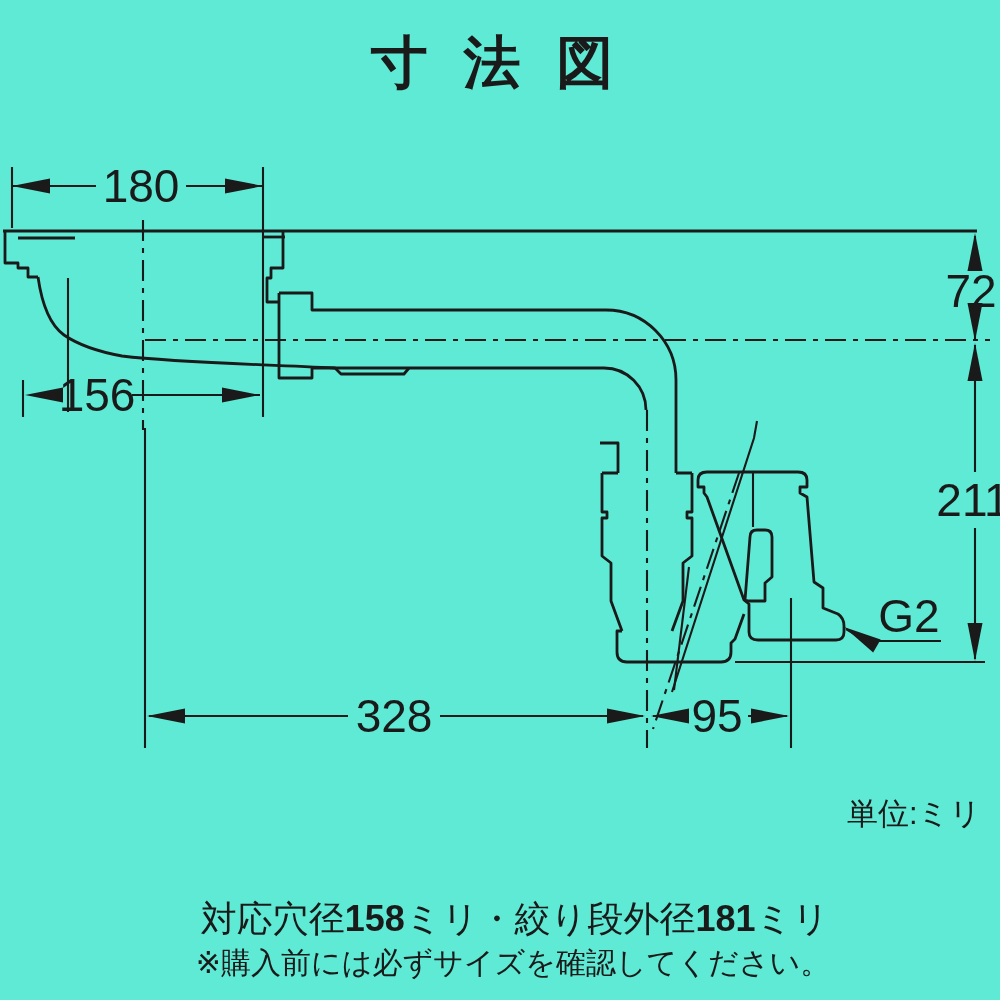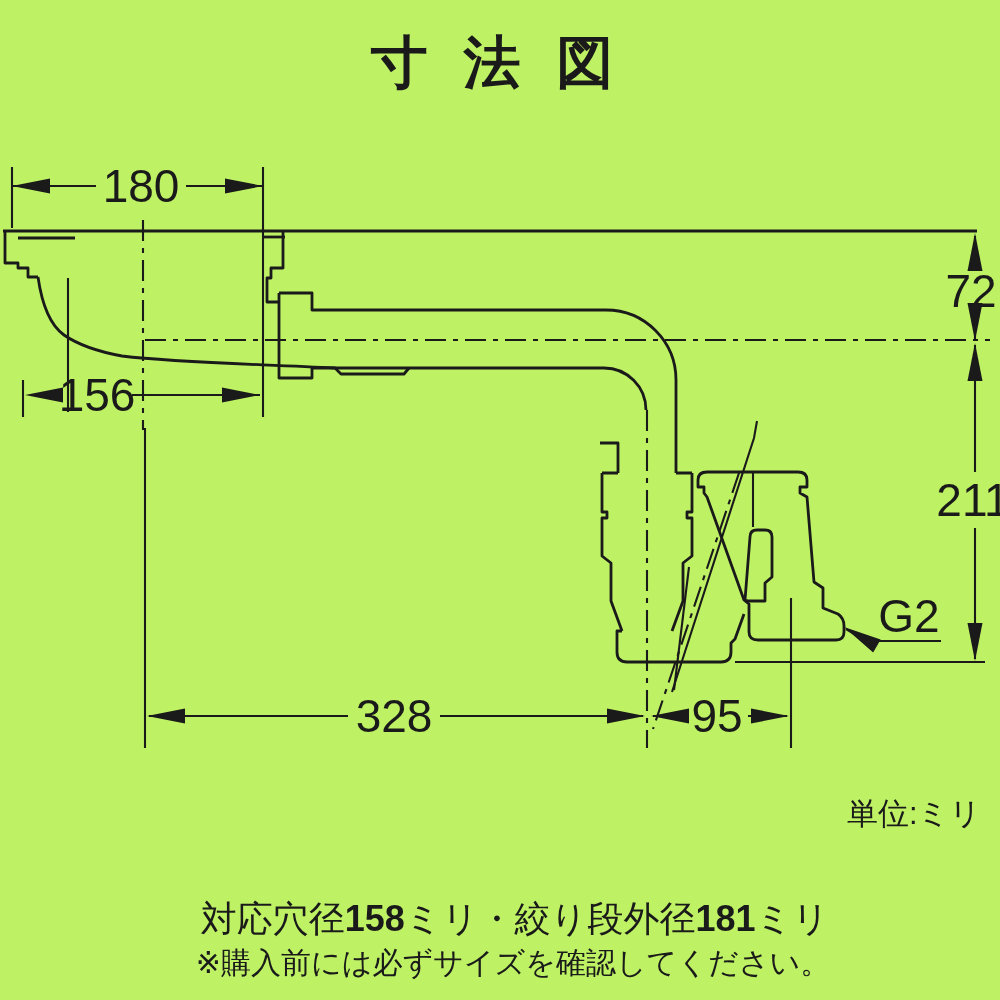--- a/index.html
+++ b/index.html
@@ -1,16 +1,16 @@
 <!DOCTYPE html>
 <html><head>
 <meta charset="utf-8">
 <style>
   html,body{margin:0;padding:0;background:#ffffff;}
-  .page{position:relative;width:1000px;height:1000px;background:#bef264;overflow:hidden;}
+  .page{position:relative;width:1000px;height:1000px;background:#5eead4;overflow:hidden;}
   svg text{font-family:"Liberation Sans","DejaVu Sans",sans-serif;fill:#1a1a1a;}
   .ln{fill:none;stroke:#1a1a1a;stroke-width:2.8;stroke-linejoin:round;}
   .thin{fill:none;stroke:#1a1a1a;stroke-width:2.1;}
   .chain{fill:none;stroke:#1a1a1a;stroke-width:2.1;stroke-dasharray:21 7 5 7;}
   .arr{fill:#1a1a1a;stroke:none;}
   .dim{font-size:46px;}
   .mid{text-anchor:middle;}
   .title-text{font-size:57px;font-weight:bold;letter-spacing:10px;text-anchor:middle;}
   .unit{font-size:31px;text-anchor:end;}
   .spec{font-size:36px;text-anchor:middle;}

